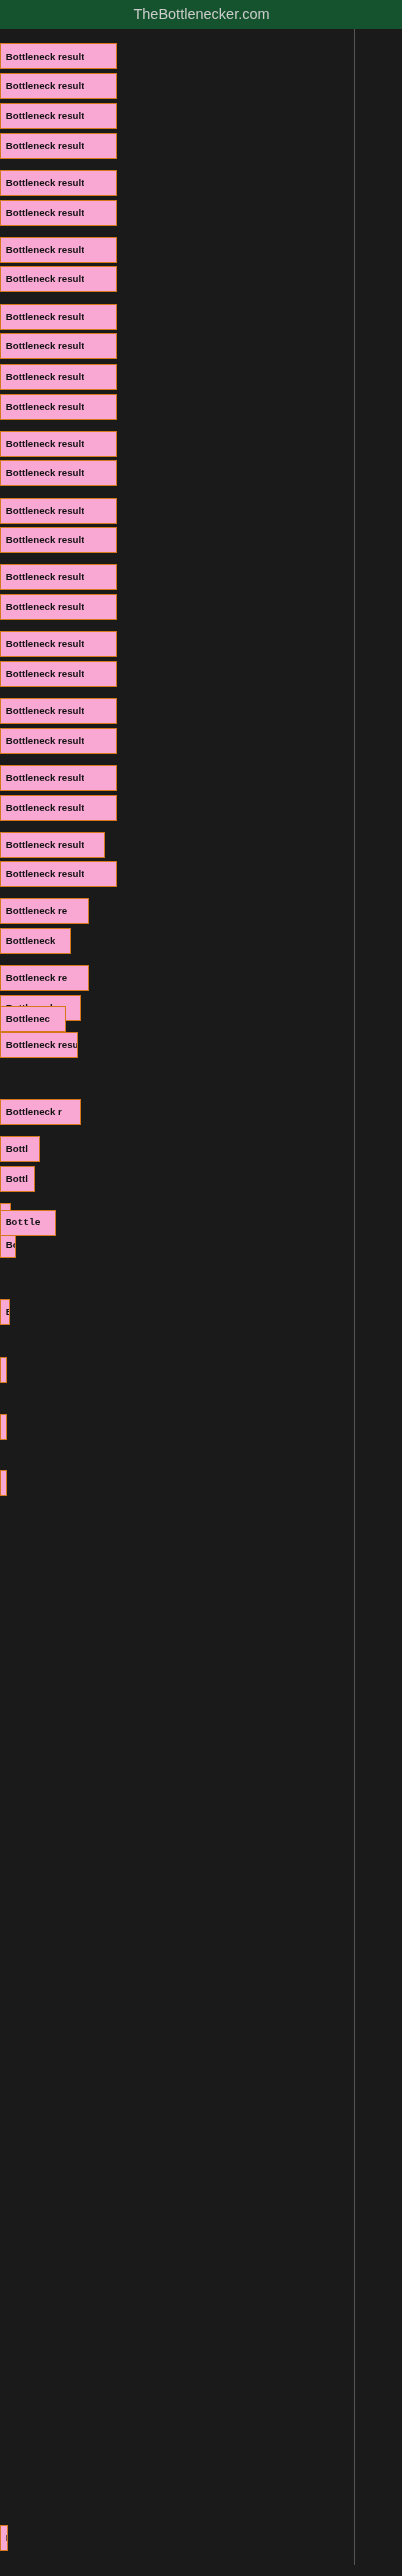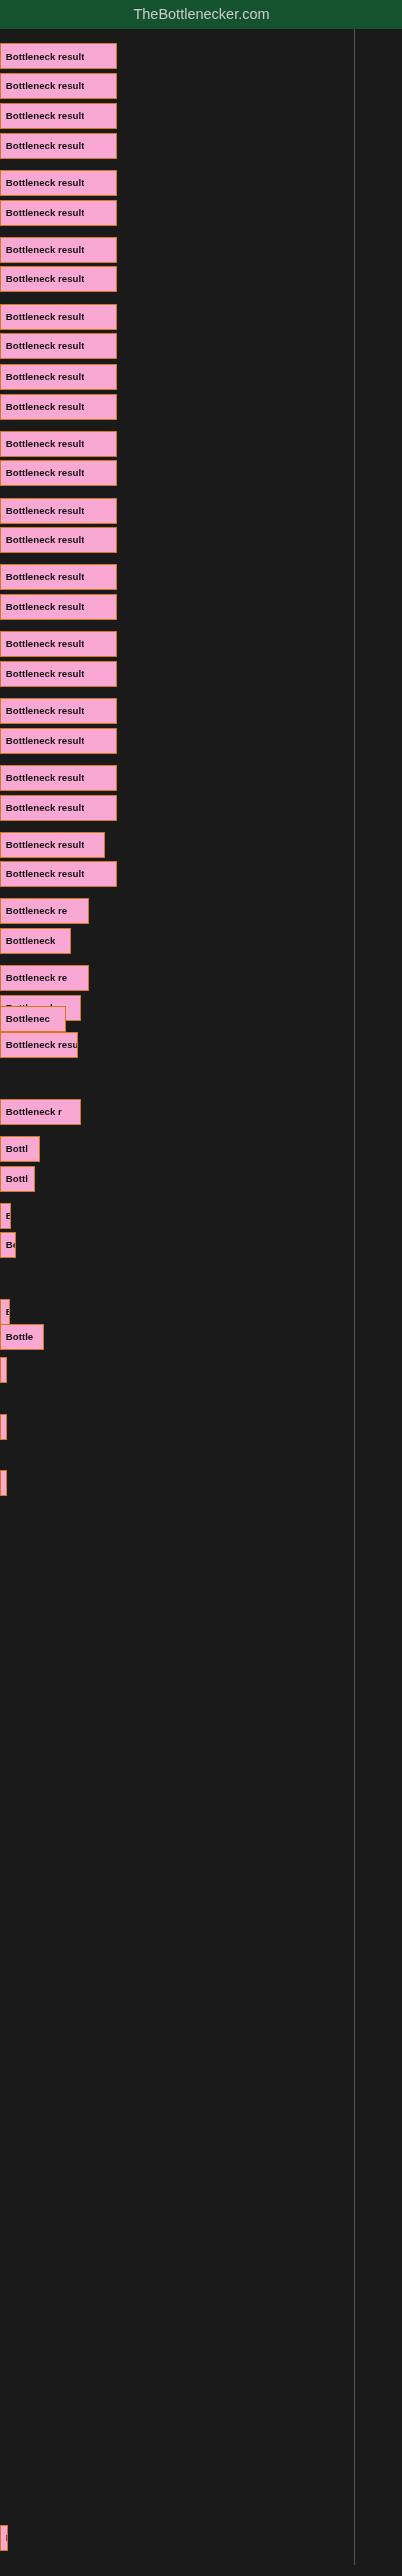--- a/index.html
+++ b/index.html
@@ -172,21 +172,21 @@
     </div>
     <div class="bar-item" style="top: 1137px; width: 35px;">
       <span class="bar-label">Bottl</span>
     </div>
     <div class="bar-item" style="top: 1174px; width: 11.3px;">
       <span class="bar-label">B</span>
     </div>
     <div class="bar-item" style="top: 1203px; width: 16px;">
       <span class="bar-label">Bo</span>
     </div>
-    <div class="bar-item" style="top: 1295px; width: 44px;">
+    <div class="bar-item" style="top: 1181px; width: 56px; font-family: Liberation Mono, monospace;">
       <span class="bar-label">Bottle</span>
     </div>
     <div class="bar-item" style="top: 1270px; width: 9.7px;">
       <span class="bar-label">B</span>
     </div>
     <div class="bar-item" style="top: 1328px; width: 3.2px;">
       <span class="bar-label"></span>
     </div>
     <div class="bar-item" style="top: 1385px; width: 3.2px;">
       <span class="bar-label"></span>

